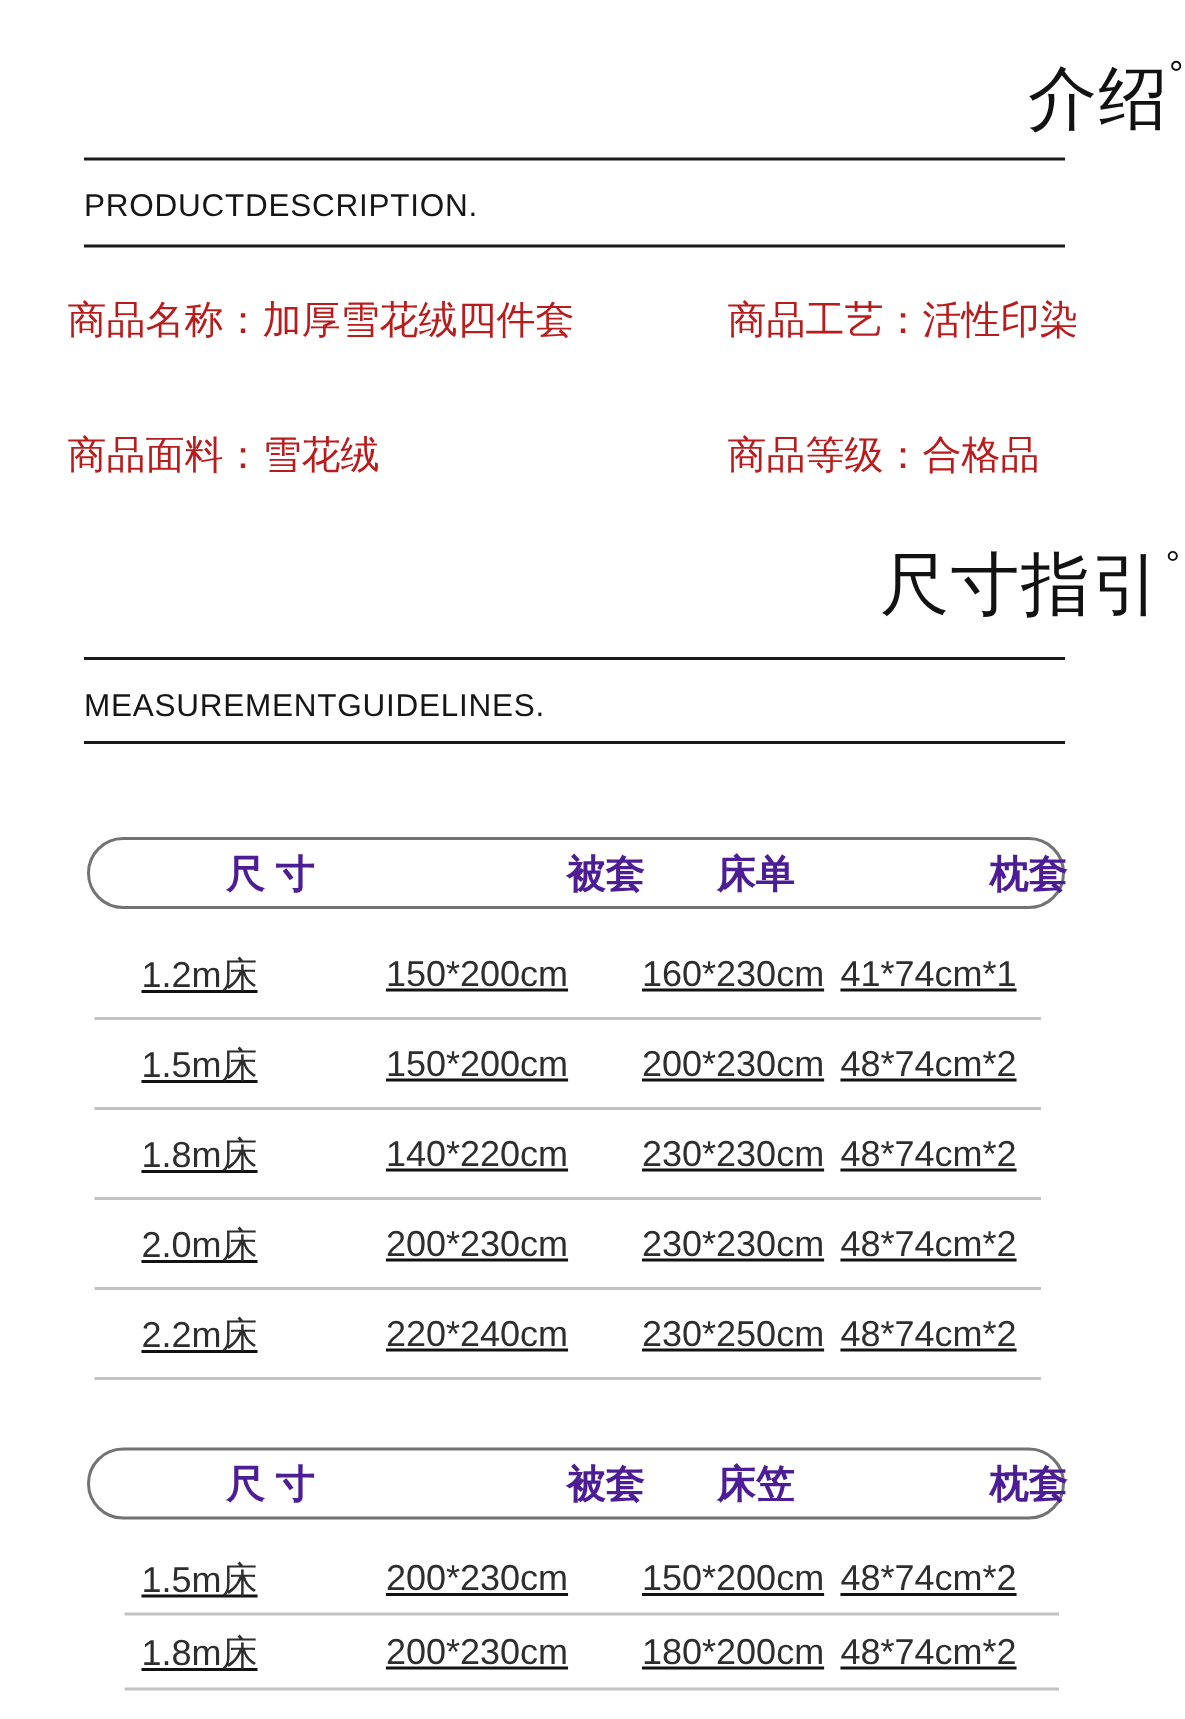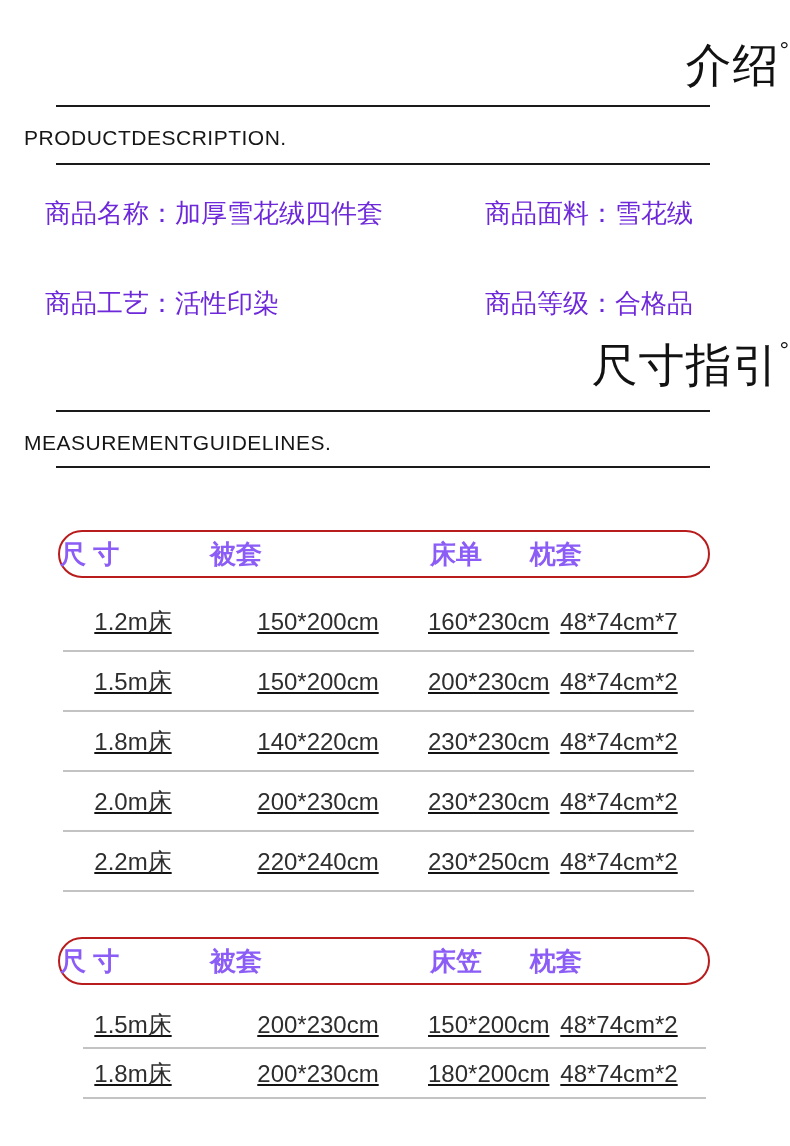--- a/index.html
+++ b/index.html
@@ -22,67 +22,67 @@
     letter-spacing: 1px;
     text-align: right;
   }
   .section-title .deg {
     font-size: 24px;
     vertical-align: top;
     position: relative;
     top: -4px;
     font-weight: 400;
   }
-  .s2 .section-title { margin-top: 24px; }
+  .s2 .section-title { margin-top: 52px; font-family: Liberation Mono, monospace; }
 
   
   .rule {
     margin: 17px 80px 0 56px;
     border-top: 2px solid #1a1a1a;
     height: 0;
   }
   .rule.r2 { margin-top: 13px; }
   .s2 .rule.r1 { margin-top: 22px; }
   .s2 .rule.r2 { margin-top: 11px; }
 
   .section-subtitle {
-    margin: 18px 0 0 24px;
+    margin: 18px 0 0 56px;
     font-size: 21px;
     line-height: 25px;
     letter-spacing: 0.5px;
     color: #161616;
   }
 
   
   .fields {
     margin: 33px 0 0 45px;
     display: grid;
     grid-template-columns: 440px 1fr;
     row-gap: 60px;
     font-size: 26px;
     line-height: 30px;
-    color: #6d28d9;
+    color: #b91c1c;
   }
   .field { white-space: nowrap; }
 
   
   .size-table { margin: 62px 0 0 58px; width: 652px; }
   .size-table.t2 { margin-top: 45px; }
   .pill {
     box-sizing: border-box;
     width: 652px; height: 48px;
-    border: 2px solid #b91c1c;
+    border: 2px solid #737373;
     border-radius: 26px;
     display: grid;
     grid-template-columns: 150px 220px 100px 182px;
     align-items: center;
-    text-align: left;
+    text-align: right;
     font-size: 26px;
     font-weight: 700;
-    color: #8b5cf6;
+    color: #4c1d95;
     white-space: nowrap;
   }
   .rows { margin-top: 14px; text-decoration: underline; }
   .t2 .rows { margin-top: 16px; }
   .trow {
     position: relative;
     height: 60px;
     display: grid;
     grid-template-columns: 150px 220px 100px 182px;
     align-items: center;
@@ -107,22 +107,22 @@
 <div class="page">
 
   <div class="section s1">
     <h1 class="section-title"><span>介绍</span><span class="deg">°</span></h1>
     <div class="rule r1"></div>
     <div class="section-subtitle">PRODUCTDESCRIPTION.</div>
     <div class="rule r2"></div>
 
     <div class="fields">
       <div class="field"><span>商品名称：</span><span>加厚雪花绒四件套</span></div>
+      <div class="field"><span>商品工艺：</span><span>活性印染</span></div>
       <div class="field"><span>商品面料：</span><span>雪花绒</span></div>
-      <div class="field"><span>商品工艺：</span><span>活性印染</span></div>
       <div class="field"><span>商品等级：</span><span>合格品</span></div>
     </div>
   </div>
 
   <div class="section s2">
     <h1 class="section-title"><span>尺寸指引</span><span class="deg">°</span></h1>
     <div class="rule r1"></div>
     <div class="section-subtitle">MEASUREMENTGUIDELINES.</div>
     <div class="rule r2"></div>
 
@@ -131,21 +131,21 @@
         <span>尺 寸</span>
         <span>被套</span>
         <span>床单</span>
         <span>枕套</span>
       </div>
       <div class="rows">
         <div class="trow">
           <span>1.2m床</span>
           <span>150*200cm</span>
           <span>160*230cm</span>
-          <span>48*74cm*7</span>
+          <span>41*74cm*1</span>
         </div>
         <div class="trow">
           <span>1.5m床</span>
           <span>150*200cm</span>
           <span>200*230cm</span>
           <span>48*74cm*2</span>
         </div>
         <div class="trow">
           <span>1.8m床</span>
           <span>140*220cm</span>

